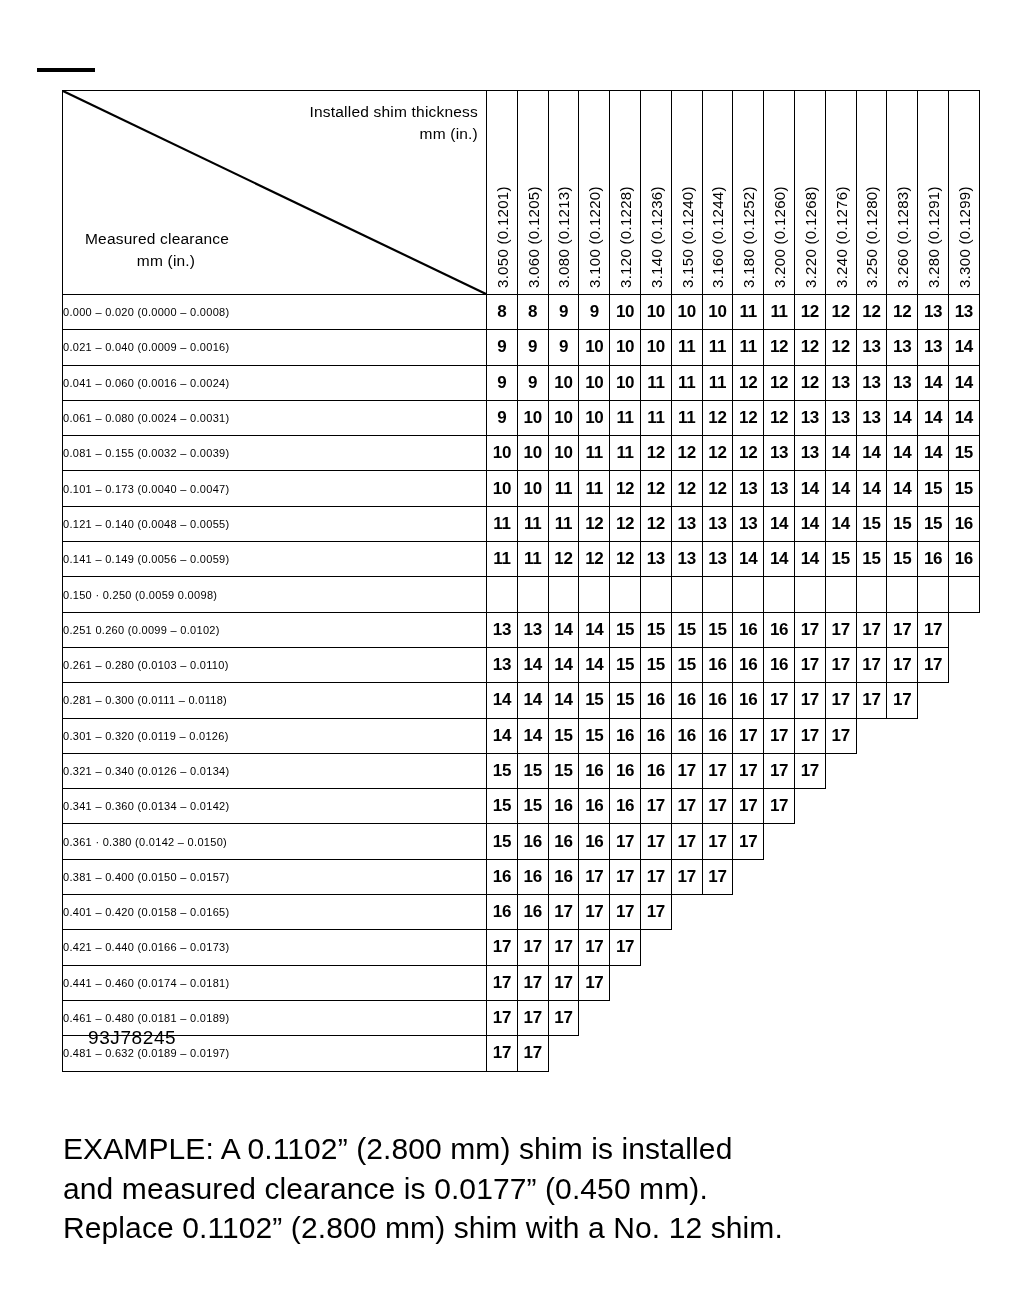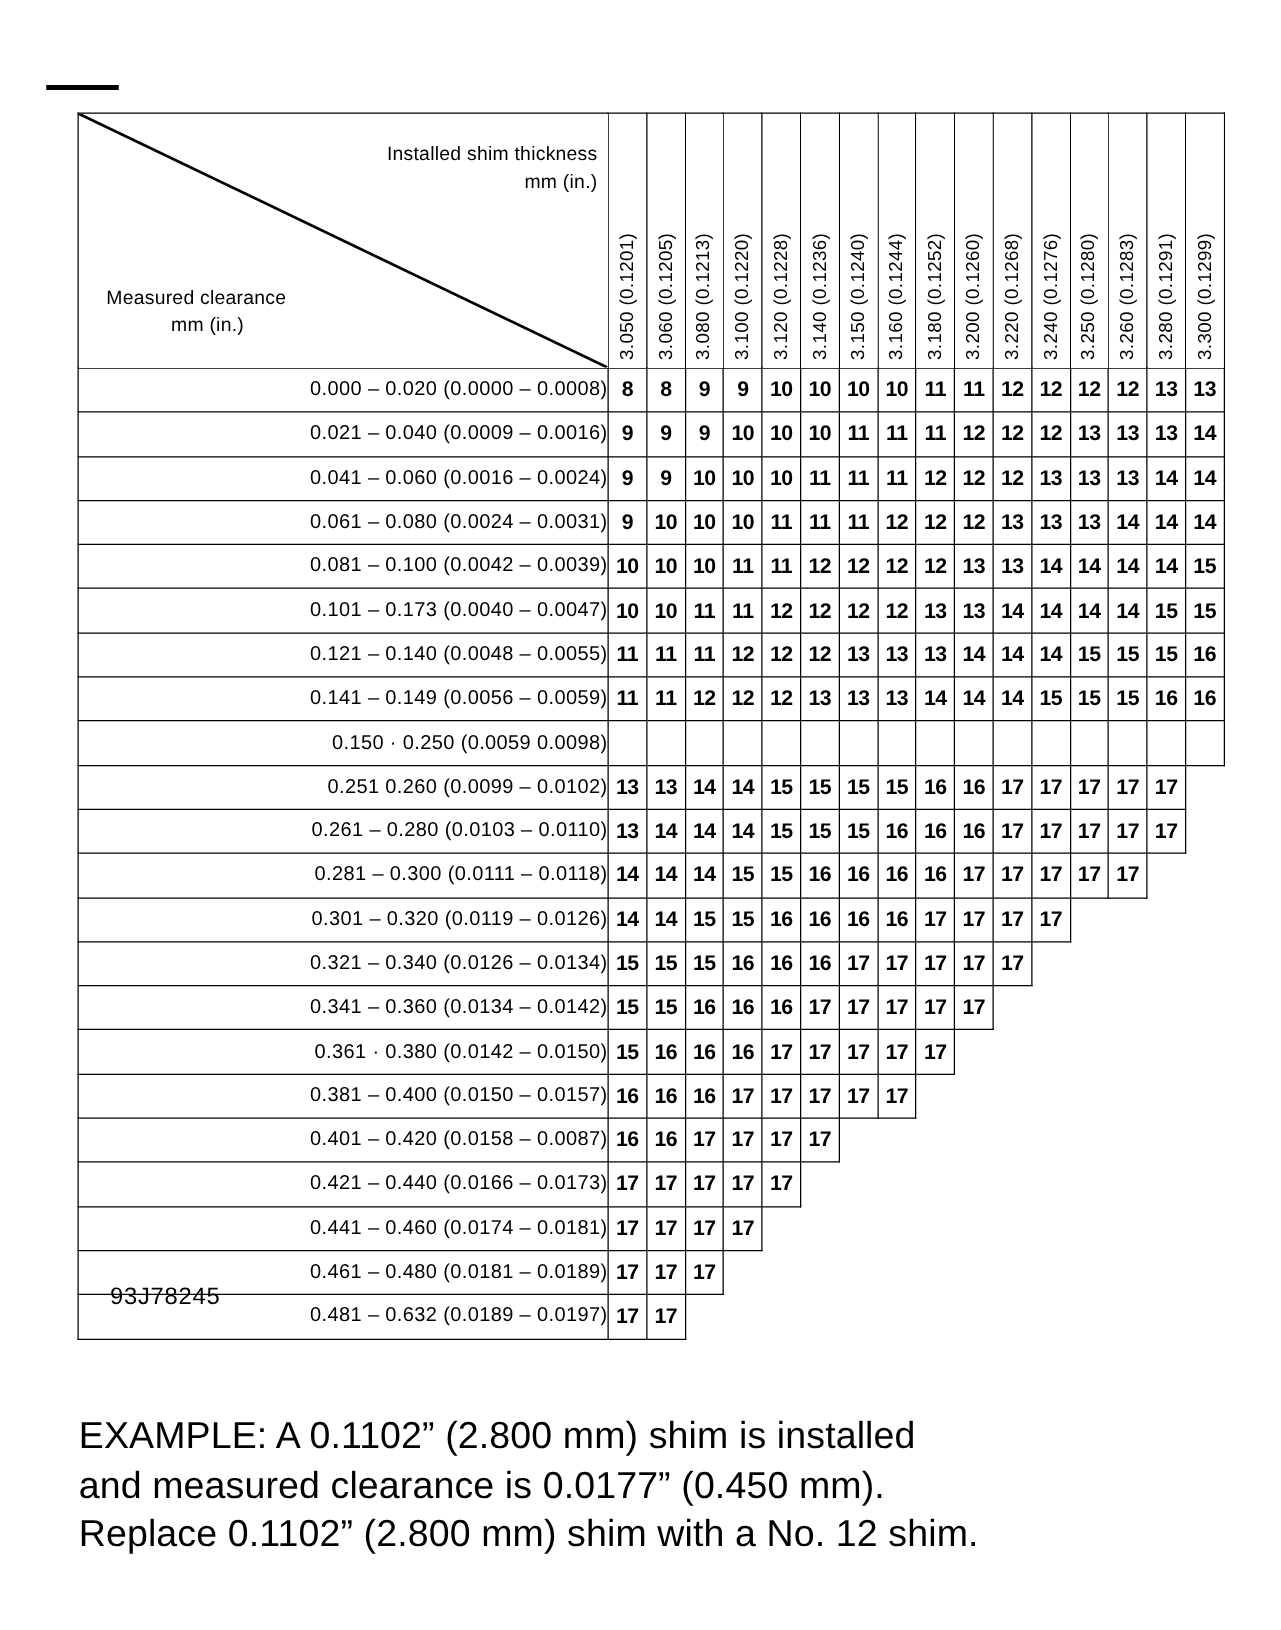--- a/index.html
+++ b/index.html
@@ -33,21 +33,21 @@
   }
   .corner-cell{
     width:424px;height:204px;
     position:relative;
     vertical-align:top;
   }
   .corner-cell .diag{
     position:absolute;left:0;top:0;width:100%;height:100%;
   }
   .lbl-installed{
-    position:absolute;right:8px;top:22px;
+    position:absolute;right:8px;top:10px;
     text-align:right;
     font-size:15.5px;line-height:1.42;
     letter-spacing:.2px;
   }
   .lbl-measured{
     position:absolute;left:22px;bottom:22px;
     text-align:left;
     font-size:15.5px;line-height:1.42;
     letter-spacing:.2px;
     margin-top:37px;
@@ -65,22 +65,22 @@
     left:50%;bottom:6px;
     transform-origin:left bottom;
     transform:rotate(-90deg) translateY(50%);
     white-space:nowrap;
     font-size:15px;
     letter-spacing:.3px;
   }
 
   .rlabel{
     width:424px;height:22px;
-    text-align:right;
-    font-size:16px;
+    text-align:left;
+    font-size:11px;
     letter-spacing:.3px;
     white-space:nowrap;
   }
   .dcell{
     width:30.8px;height:35.3px;
     text-align:center;
     font-size:17px;
     font-weight:bold;
     letter-spacing:-.3px;
   }
@@ -248,21 +248,21 @@
             <td class="dcell">12</td>
             <td class="dcell">12</td>
             <td class="dcell">13</td>
             <td class="dcell">13</td>
             <td class="dcell">13</td>
             <td class="dcell">14</td>
             <td class="dcell">14</td>
             <td class="dcell">14</td>
           </tr>
           <tr>
-            <td class="rlabel"><span>0.081 – 0.100 (0.0042 – 0.0039)</span></td>
+            <td class="rlabel"><span>0.081 – 0.155 (0.0032 – 0.0039)</span></td>
             <td class="dcell">10</td>
             <td class="dcell">10</td>
             <td class="dcell">10</td>
             <td class="dcell">11</td>
             <td class="dcell">11</td>
             <td class="dcell">12</td>
             <td class="dcell">12</td>
             <td class="dcell">12</td>
             <td class="dcell">12</td>
             <td class="dcell">13</td>
@@ -495,21 +495,21 @@
             <td class="nocell"></td>
             <td class="nocell"></td>
             <td class="nocell"></td>
             <td class="nocell"></td>
             <td class="nocell"></td>
             <td class="nocell"></td>
             <td class="nocell"></td>
             <td class="nocell"></td>
           </tr>
           <tr>
-            <td class="rlabel"><span>0.401 – 0.420 (0.0158 – 0.0087)</span></td>
+            <td class="rlabel"><span>0.401 – 0.420 (0.0158 – 0.0165)</span></td>
             <td class="dcell">16</td>
             <td class="dcell">16</td>
             <td class="dcell">17</td>
             <td class="dcell">17</td>
             <td class="dcell">17</td>
             <td class="dcell">17</td>
             <td class="nocell"></td>
             <td class="nocell"></td>
             <td class="nocell"></td>
             <td class="nocell"></td>

